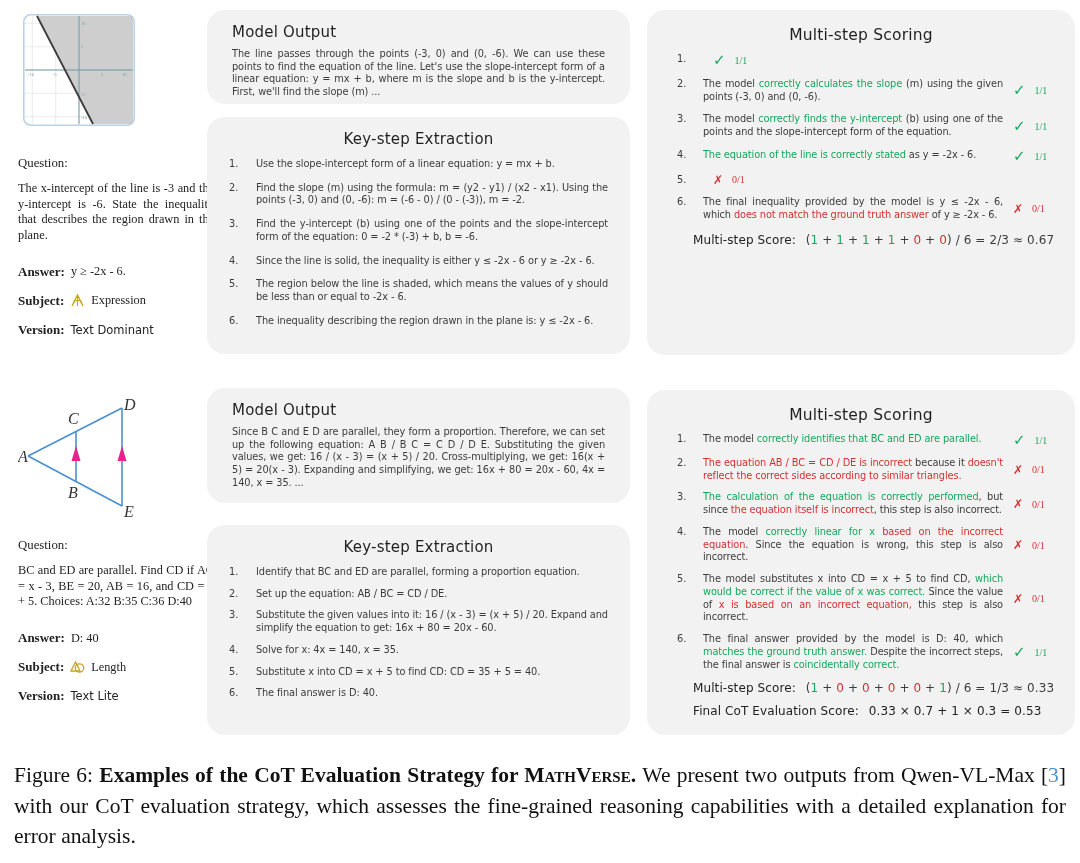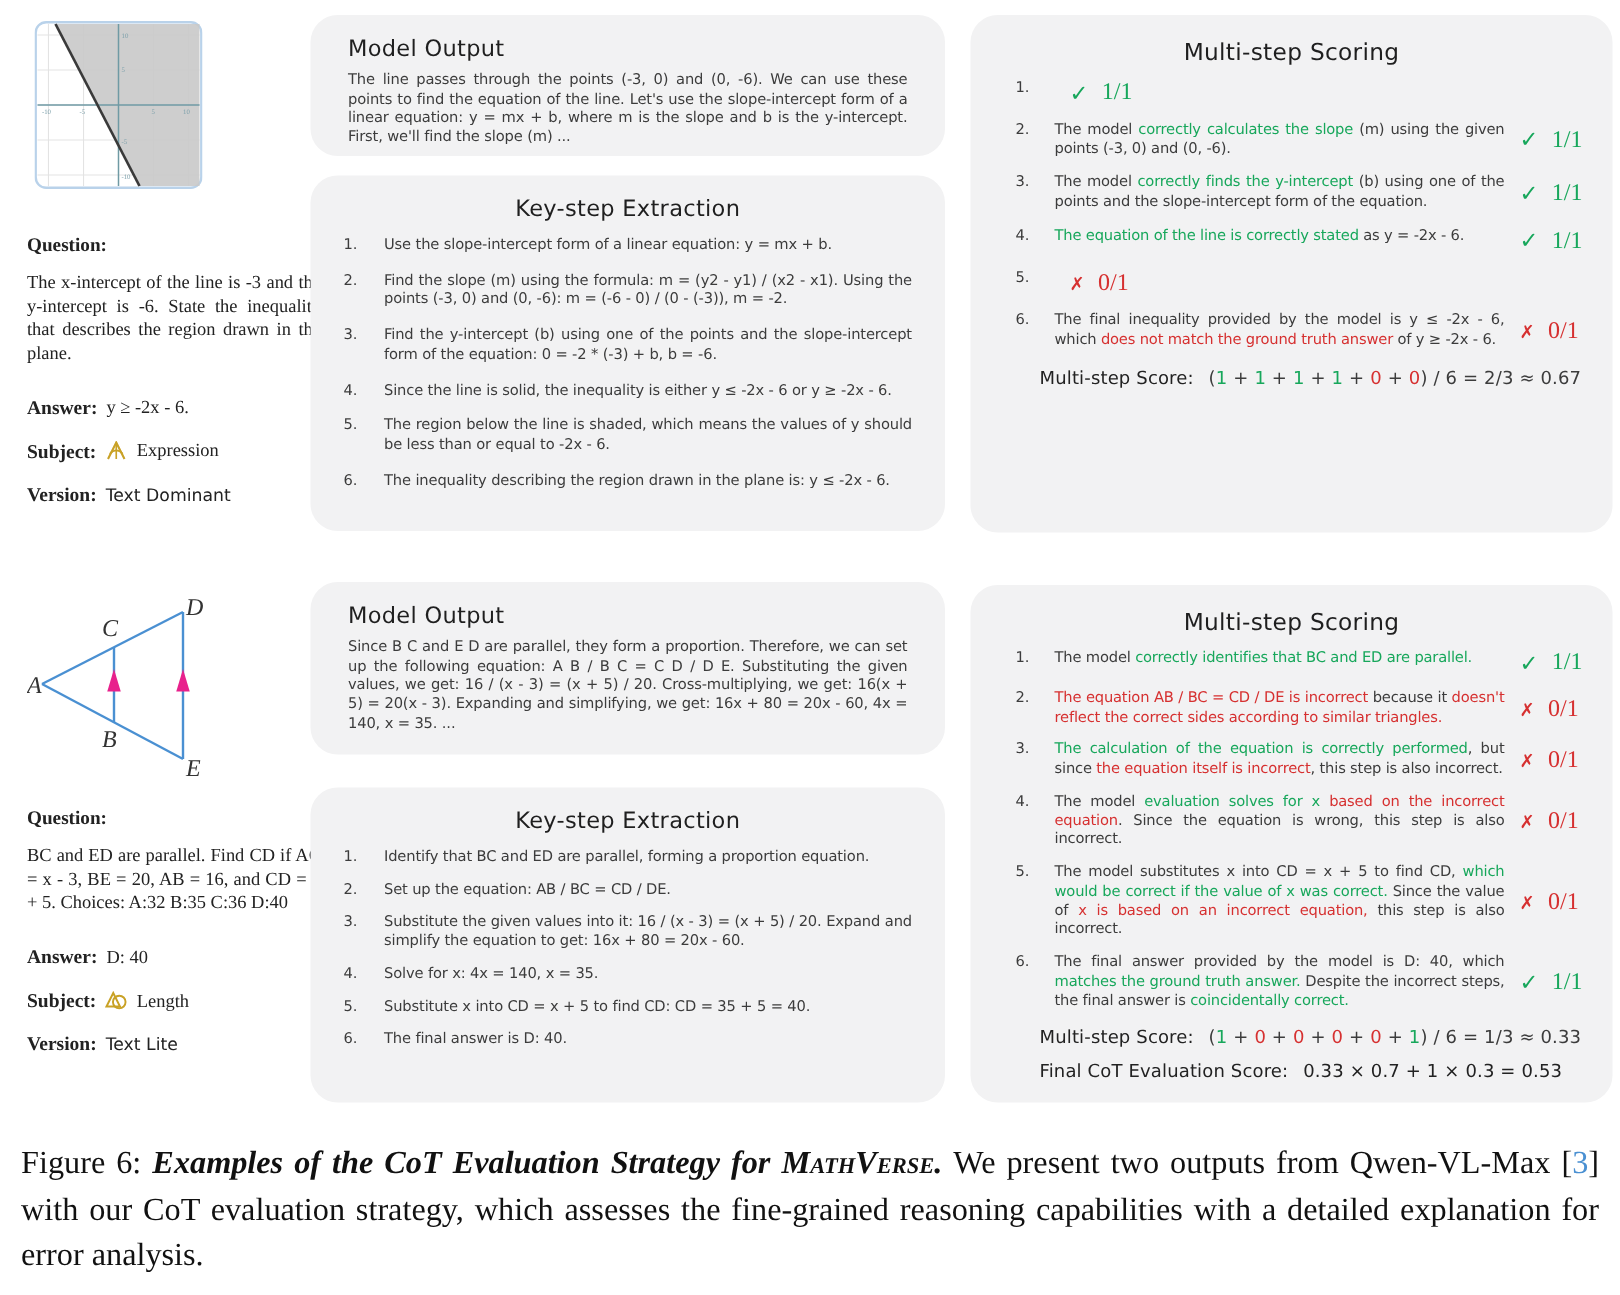--- a/index.html
+++ b/index.html
@@ -24,43 +24,43 @@
   
   .score-list{display:flex;flex-direction:column;gap:10px;margin:6px 14px 0 30px;}
   .score-row{display:flex;}
   .score-num{width:26px;flex:0 0 26px;font-size:9.8px;color:#3c3c3c;}
   .seg-text{flex:1;font-size:9.8px;line-height:1.3;text-align:justify;letter-spacing:-.12px;}
   .mark-col{width:58px;flex:0 0 58px;display:flex;align-items:center;justify-content:flex-start;
             gap:9px;align-self:center;padding-left:10px;box-sizing:border-box;}
   .mark{font-size:15px;font-weight:bold;line-height:1;}
   .mark-g{color:#17a75b;}
   .mark-r{color:#d63030;font-size:12px;}
-  .score-val{font-family:"Liberation Serif",serif;font-size:16px;}
+  .score-val{font-family:"Liberation Serif",serif;font-size:10px;}
   .sc-g{color:#17a75b;}
   .sc-r{color:#d63030;}
 
   .c-k{color:#3c3c3c;} .c-g{color:#17a75b;} .c-r{color:#d63030;}
 
   .summary{margin:12px 0 0 46px;font-size:12px;color:#222;}
   .summary-line{margin-bottom:9px;letter-spacing:.1px;}
 
   
   .qcol{position:absolute;width:196px;color:#222;}
-  .q-label{font-family:"Liberation Serif",serif;font-weight:bold;font-size:12.8px;margin-bottom:10px;}
+  .q-label{font-family:"Liberation Serif",serif;font-weight:normal;font-size:12.8px;margin-bottom:10px;}
   .q-text{font-family:"Liberation Serif",serif;font-size:12.3px;line-height:1.28;text-align:justify;}
   .meta{font-family:"Liberation Serif",serif;font-size:12.3px;margin-top:13px;display:flex;align-items:center;gap:6px;}
   .meta b{font-size:13px;}
   .meta .hand-val{font-family:"DejaVu Sans",sans-serif;font-size:11.5px;color:#222;}
   .subj-icon{display:inline-flex;width:15px;height:14px;}
 
   
   .caption{position:absolute;left:14px;top:760px;width:1052px;
            font-family:"Liberation Serif",serif;font-size:21.5px;line-height:1.42;
            color:#111;text-align:justify;}
-  .cap-b{font-weight:bold;font-style:italic;}
+  .cap-b{font-weight:bold;}
   .cap-sc{font-variant:small-caps;}
   .cap-cite{color:#4a90d2;cursor:pointer;}
 
   svg text{font-family:"Liberation Serif",serif;}
 </style>
 </head>
 <body>
 
 <div class="page">
 
@@ -313,21 +313,21 @@
         <div class="score-row">
           <span class="score-num">3.</span>
           <div class="seg-text"><span class="c-g">The calculation of the equation is correctly performed</span><span class="c-k">, but since </span><span class="c-r">the equation itself is incorrect</span><span class="c-k">, this step is also incorrect.</span></div>
           <div class="mark-col">
             <span class="mark mark-r">✗</span>
             <span class="score-val sc-r">0/1</span>
           </div>
         </div>
         <div class="score-row">
           <span class="score-num">4.</span>
-          <div class="seg-text"><span class="c-k">The model </span><span class="c-g">evaluation solves for x</span><span class="c-k"> </span><span class="c-r">based on the incorrect equation</span><span class="c-k">. Since the equation is wrong, this step is also incorrect.</span></div>
+          <div class="seg-text"><span class="c-k">The model </span><span class="c-g">correctly linear for x</span><span class="c-k"> </span><span class="c-r">based on the incorrect equation</span><span class="c-k">. Since the equation is wrong, this step is also incorrect.</span></div>
           <div class="mark-col">
             <span class="mark mark-r">✗</span>
             <span class="score-val sc-r">0/1</span>
           </div>
         </div>
         <div class="score-row">
           <span class="score-num">5.</span>
           <div class="seg-text"><span class="c-k">The model substitutes x into CD = x + 5 to find CD, </span><span class="c-g">which would be correct if the value of x was correct.</span><span class="c-k"> Since the value of </span><span class="c-r">x is based on an incorrect equation,</span><span class="c-k"> this step is also incorrect.</span></div>
           <div class="mark-col">
             <span class="mark mark-r">✗</span>

